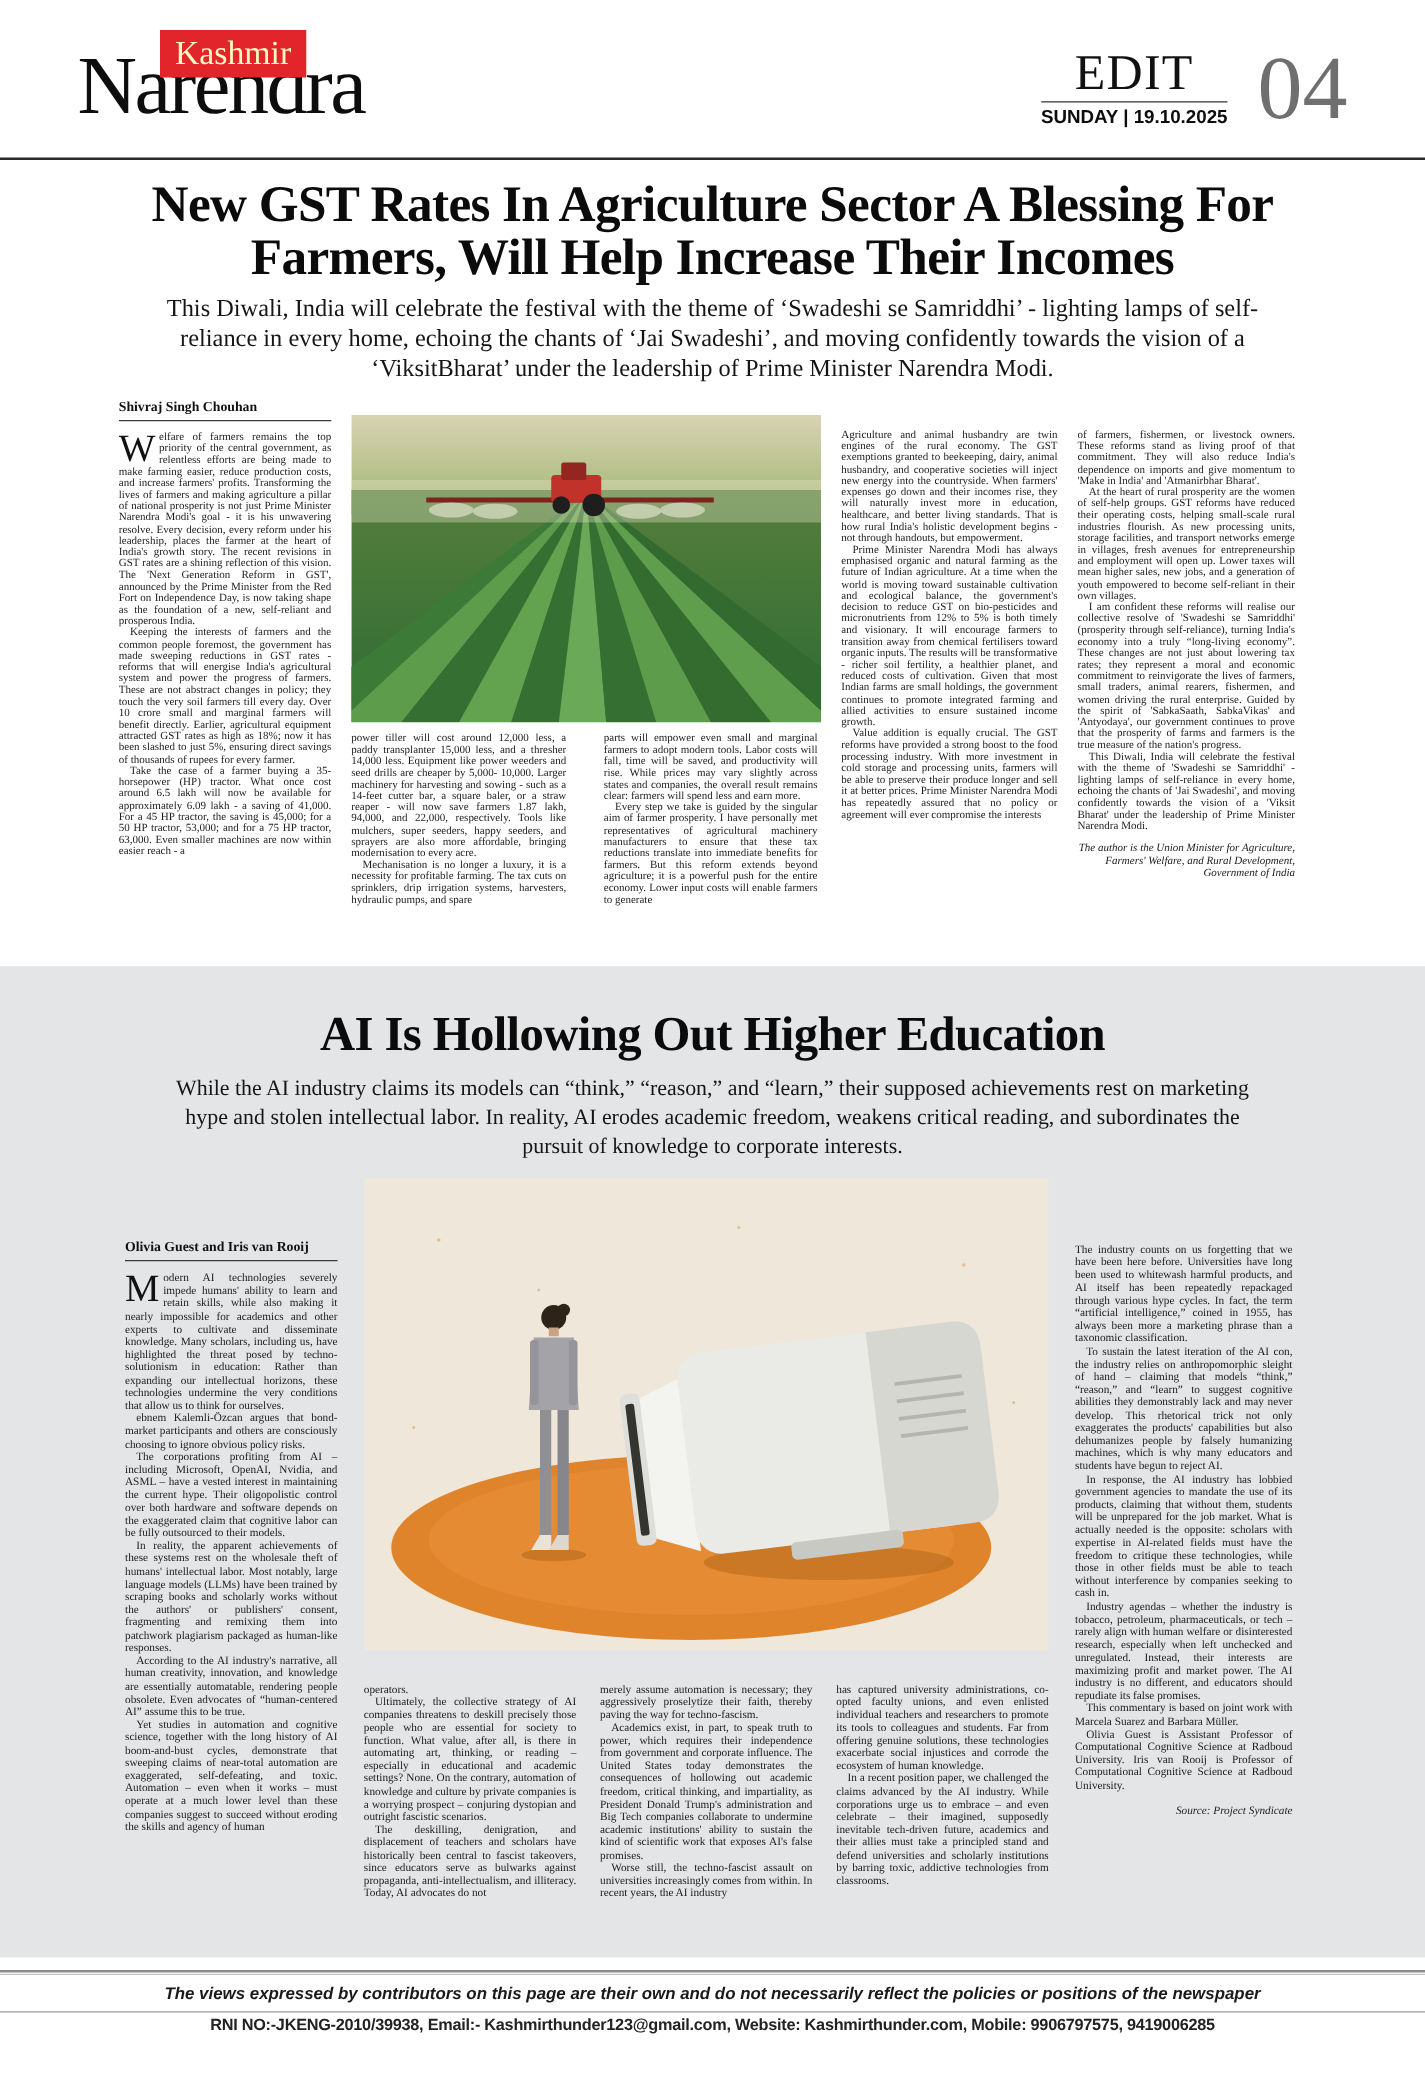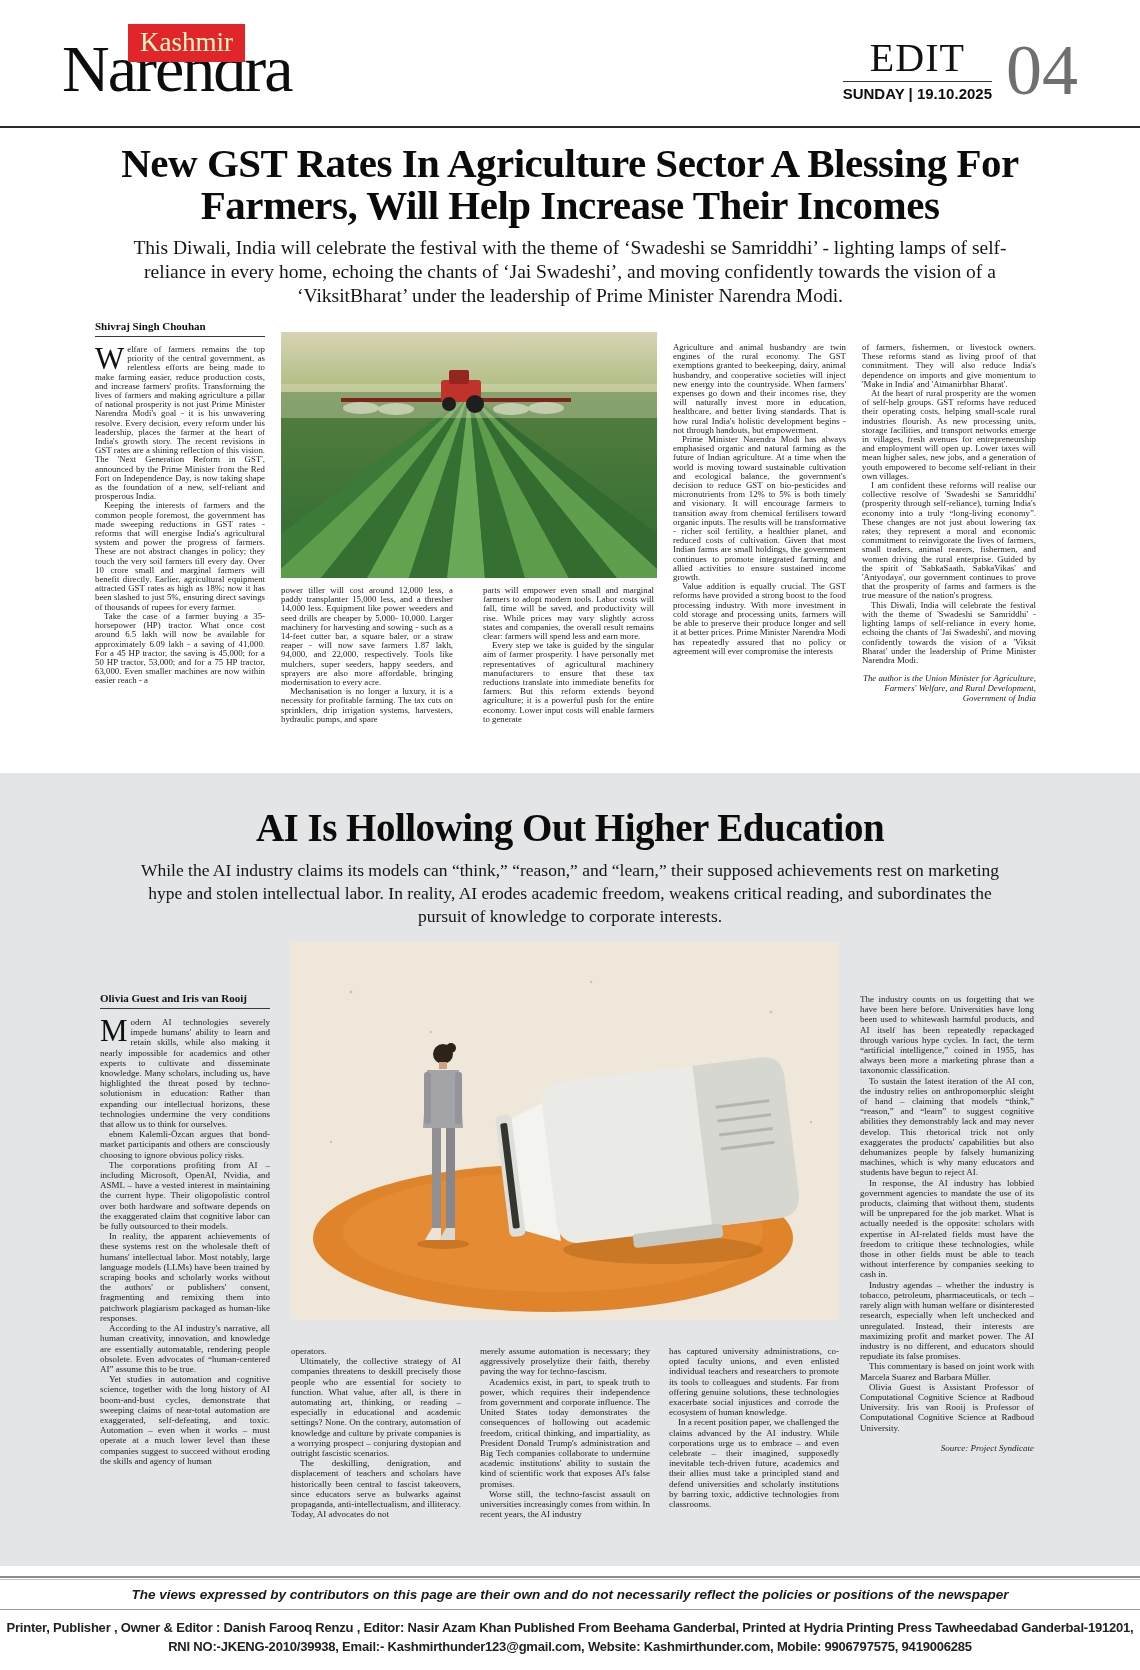--- a/index.html
+++ b/index.html
@@ -14,21 +14,21 @@
   .brand { position:absolute; left:0; top:0; width:420px; height:96px; }
   .brand-main {
     position:absolute; left:0; top:8px; font-size:66px; line-height:66px;
     font-family:"Liberation Serif", serif; letter-spacing:-2px; color:#0d0d0d;
   }
   .brand-box {
     position:absolute; left:66px; top:-4px; z-index:2;
     background:#e1252b; color:#fef9c3; padding:3px 12px 5px 12px;
     font-size:27px; line-height:30px; font-family:"Liberation Serif", serif;
   }
-  .edit-block { position:absolute; right:0; top:4px; display:flex; align-items:flex-start; gap:14px; }
+  .edit-block { position:absolute; right:0; top:4px; display:flex; align-items:flex-start; gap:24px; }
   .edit-left { text-align:center; padding-top:6px; }
   .edit-word { font-size:40px; line-height:40px; font-family:"Liberation Serif", serif; letter-spacing:1px; color:#111; }
   .edit-rule { border-top:1.5px solid #333; margin:3px 0 3px 0; }
   .edit-date { font-family:"Liberation Sans", sans-serif; font-weight:bold; font-size:15px; color:#0d0d0d; letter-spacing:0; }
   .page-num { font-size:72px; line-height:76px; color:#6f6f6f; font-family:"Liberation Serif", serif; }
   .header-rule { margin:2px 0 0 0; border-top:2px solid #2a2a2a; }
 
   
   .a1 { margin:14px 62px 0 62px; }
   .headline1 {
@@ -288,17 +288,16 @@
           </div>
         <p class="source-note">Source: Project Syndicate</p>
       </div>
     </div>
   </section>
 
   <footer class="footer">
     <div class="rule-double"></div>
     <p class="disclaimer">The views expressed by contributors on this page are their own and do not necessarily reflect the policies or positions of the newspaper</p>
     <div class="rule-single"></div>
-    <div class="publisher">Printer, Publisher , Owner &amp; Editor : Danish Farooq Renzu , Editor: Nasir Azam Khan Published From Beehama Ganderbal, Printed at Hydria Printing Press Tawheedabad Ganderbal-191201,</div>
     <div class="publisher" style="margin-top:0">RNI NO:-JKENG-2010/39938, Email:- Kashmirthunder123@gmail.com, Website: Kashmirthunder.com, Mobile: 9906797575, 9419006285</div>
   </footer>
 
 </div>
 
 </body></html>

